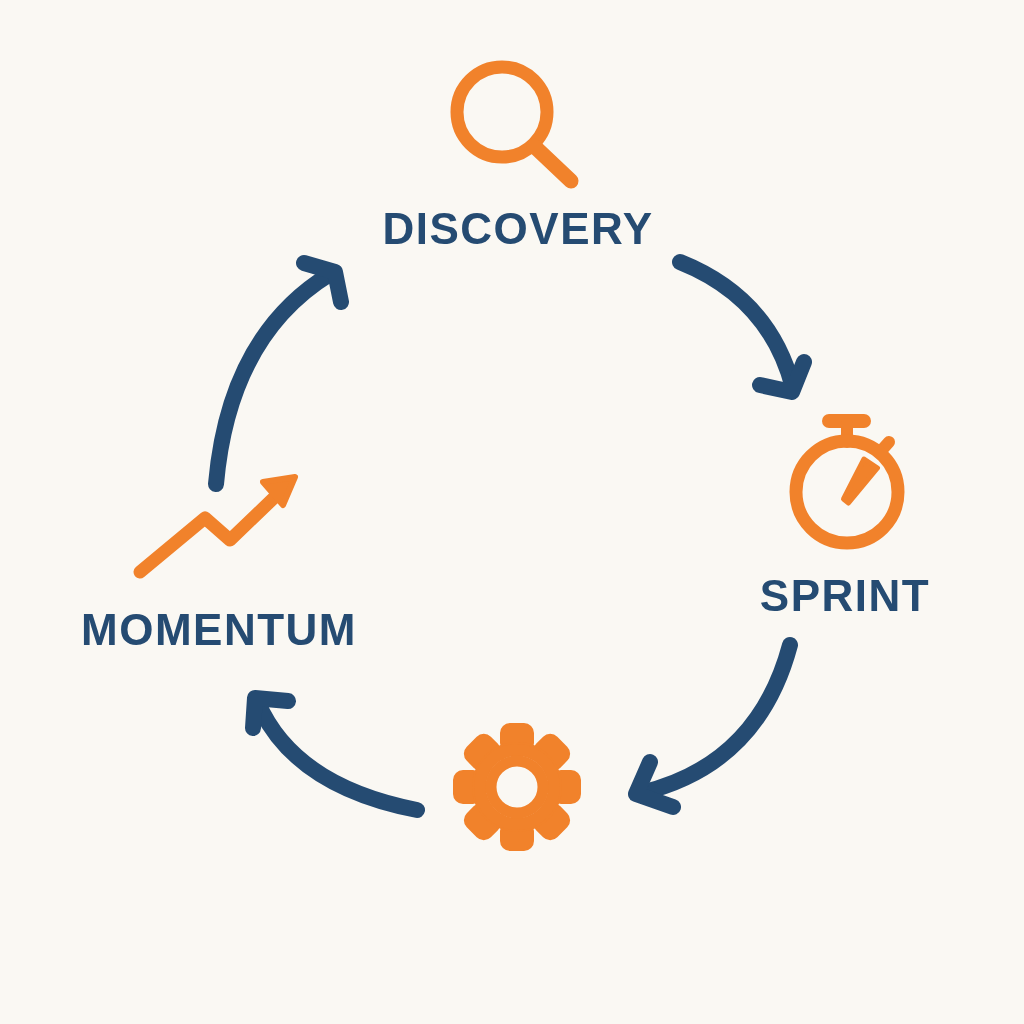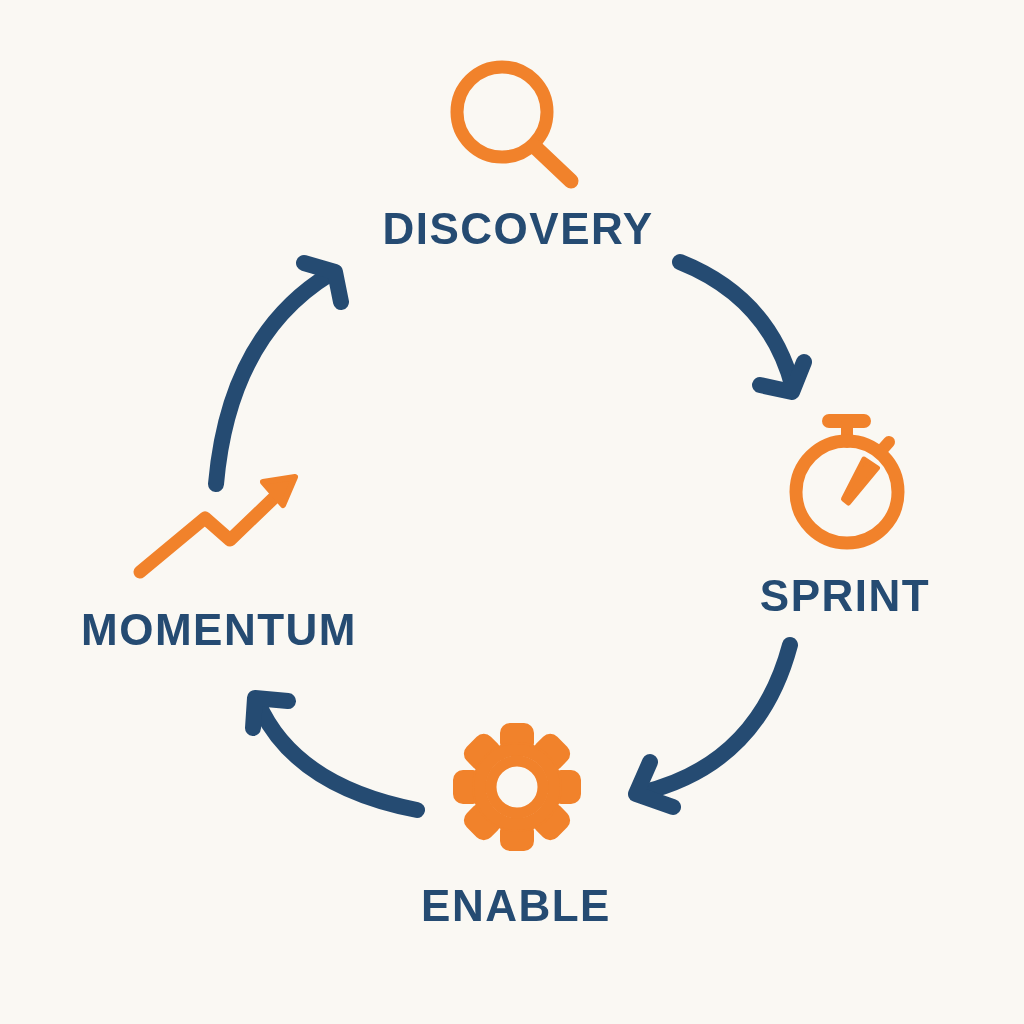--- a/index.html
+++ b/index.html
@@ -120,16 +120,15 @@
     <g>
       <polyline class="orange-stroke" stroke-width="13" points="140,572 205,518 230,540 280,492"></polyline>
       <polygon class="orange-fill" stroke-width="6" points="295,477 263,482 283,505"></polygon>
     </g>
   </svg>
 
   <div class="step-label label-discovery">DISCOVERY</div>
 
   <div class="step-label label-sprint">SPRINT</div>
 
-  <div class="step-label label-enable">ENABLE</div>
 
   <div class="step-label label-momentum">MOMENTUM</div>
 </div>
 
 </body></html>

